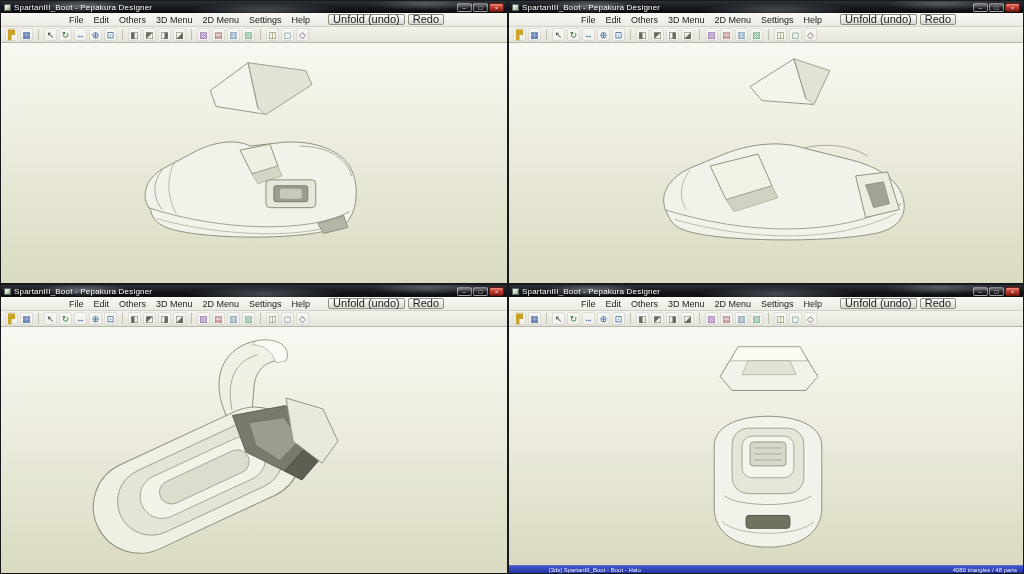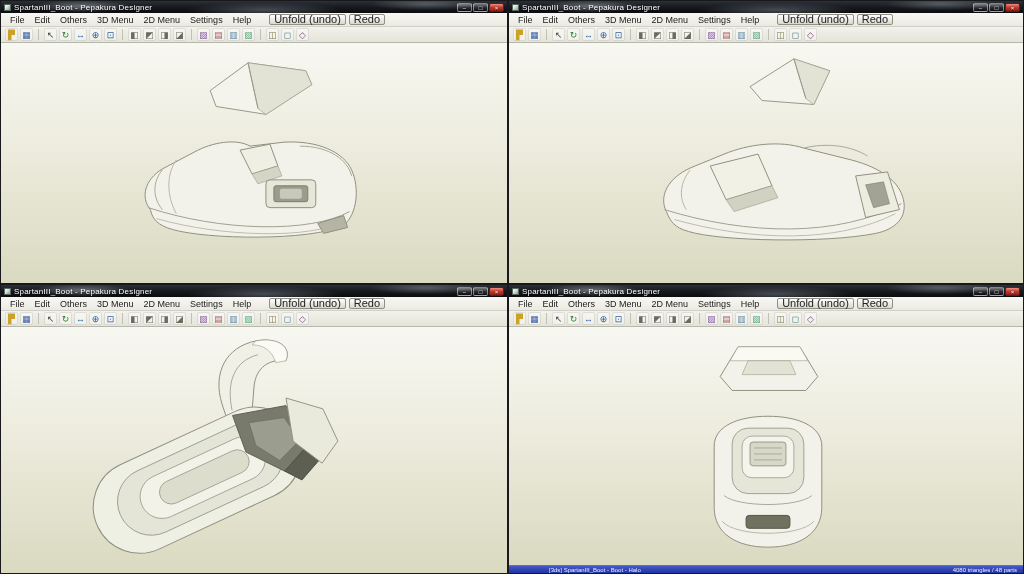--- a/index.html
+++ b/index.html
@@ -23,21 +23,21 @@
   .title-text { flex:1; white-space:nowrap; overflow:hidden; letter-spacing:.2px; }
   .caps { display:flex; gap:1px; }
   .cap { width:15px; height:9px; font-size:6px; line-height:8px; text-align:center;
     color:#fff; border-radius:2px; border:1px solid rgba(255,255,255,.45);
     background:linear-gradient(180deg,rgba(255,255,255,.38),rgba(255,255,255,.1) 50%,rgba(0,0,0,.25)); }
   .cap.close { background:linear-gradient(180deg,#ef8e82,#c63d30 45%,#8c1f14); border-color:#70190f; }
 
   
   .menubar { flex:0 0 14px; height:14px; display:flex; align-items:center; padding:0 4px;
     font-size:9px; color:#1b1b1b; background:linear-gradient(#f8f7f2,#ebeae2);
-    border-bottom:1px solid #d2d0c6; }
+    border-bottom:1px solid #d2d0c6;justify-content:center; }
   .menu-item { padding:0 5px; white-space:nowrap; }
   .qbtns { display:flex; gap:3px; margin-left:13px; }
   .qbtn { font-size:11px; line-height:9px; padding:0 4px; color:#222; white-space:nowrap;
     border:1px solid #8f8f83; border-radius:2px; background:linear-gradient(#ffffff,#d9d8cd); }
 
   
   .toolbar { flex:0 0 16px; height:16px; display:flex; align-items:center; gap:2px;
     padding:0 4px; background:linear-gradient(#f3f2eb,#e5e4da);
     border-bottom:1px solid #b7b6ab; }
   .tb-icon { width:13px; height:13px; font-size:9px; line-height:12px; text-align:center;

